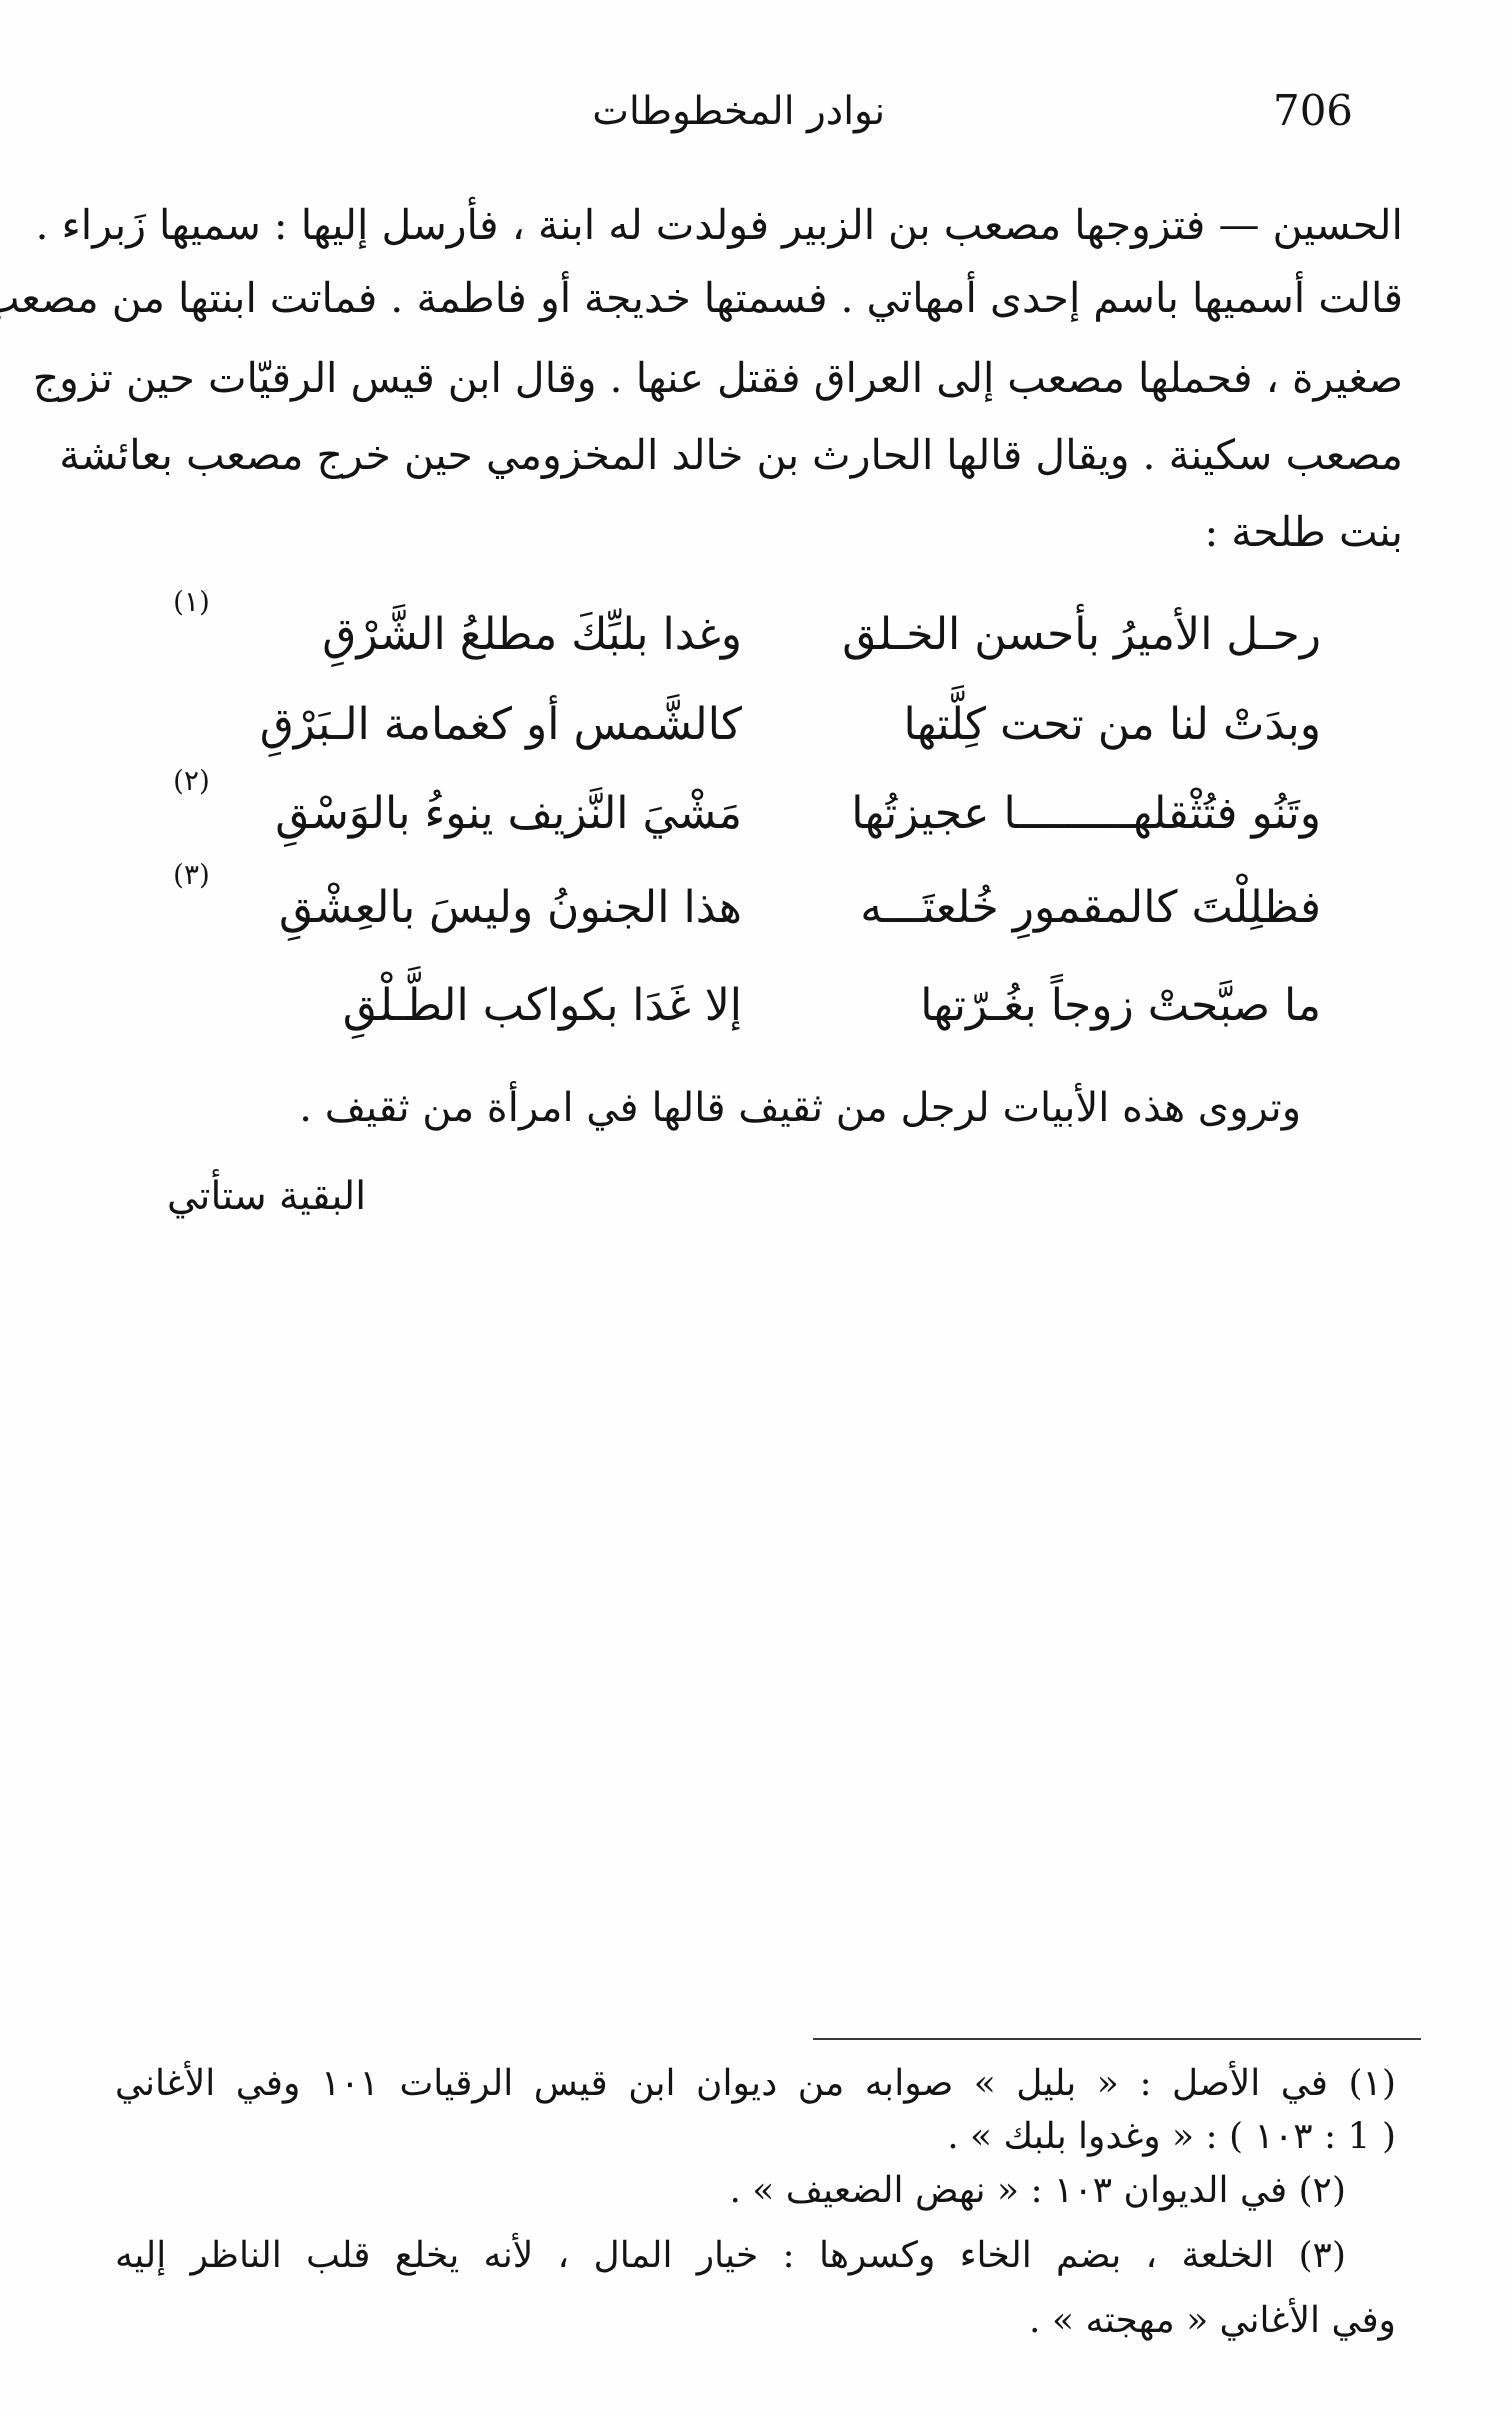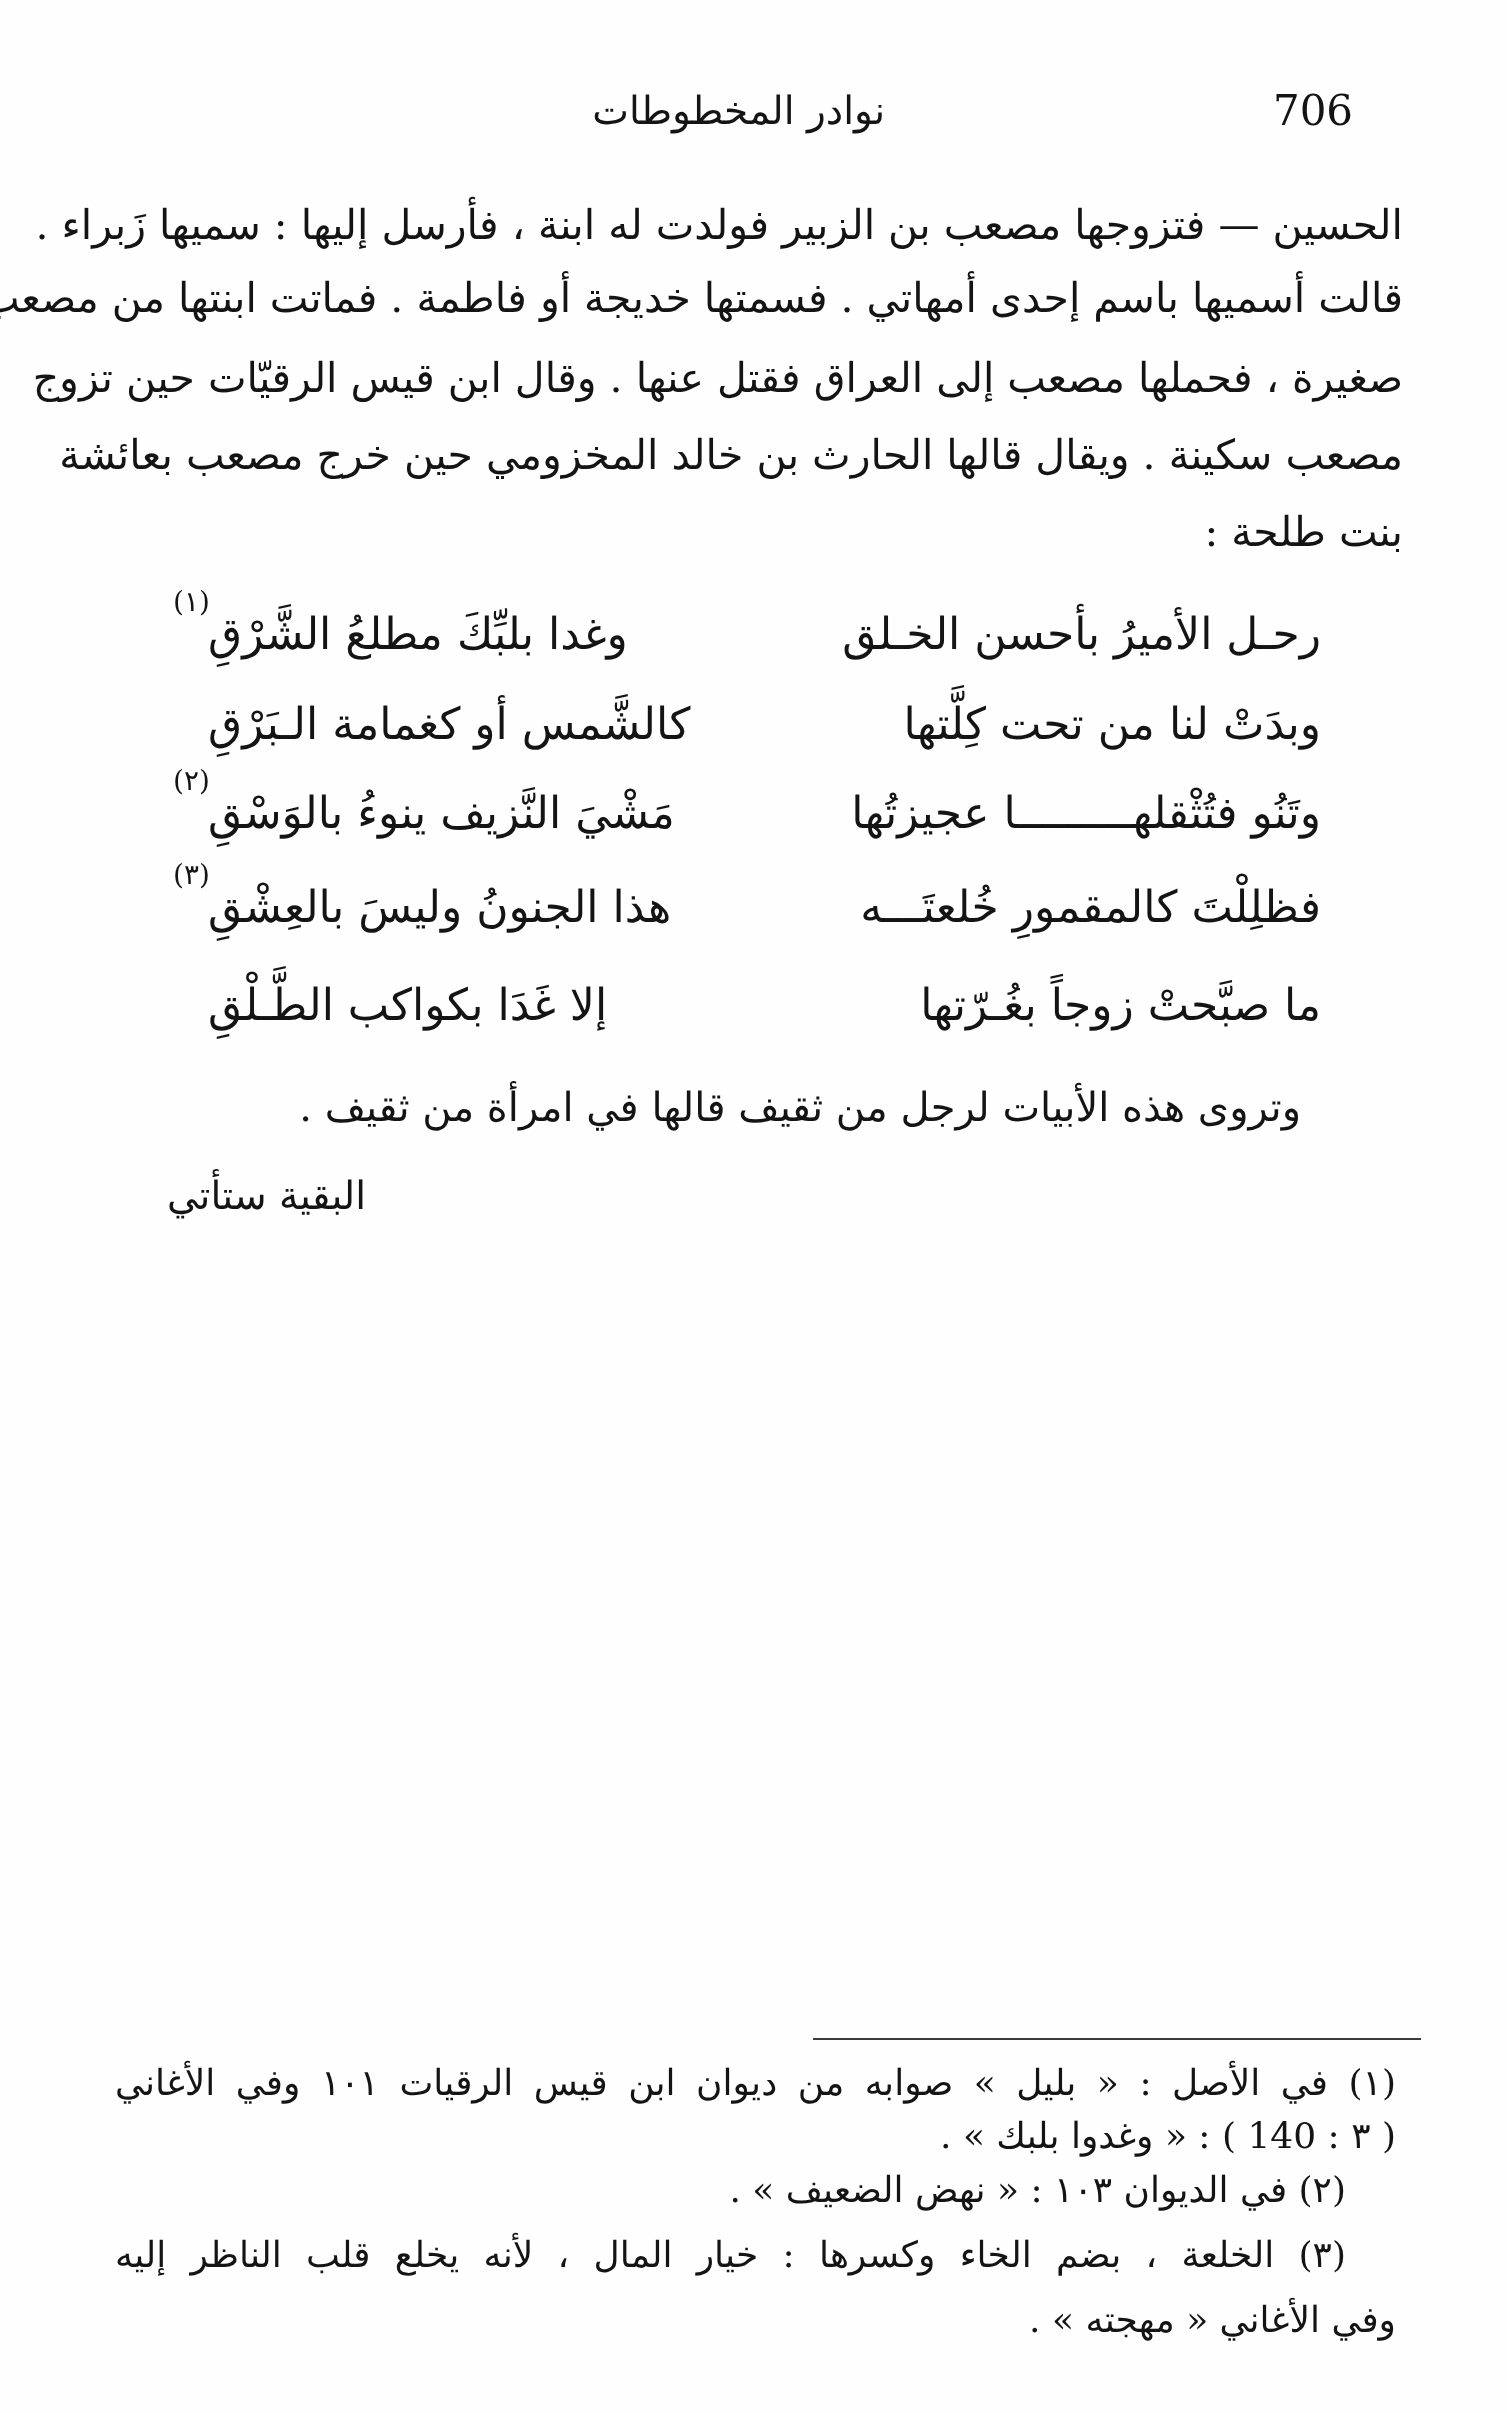--- a/index.html
+++ b/index.html
@@ -48,21 +48,21 @@
   
   .verse {
     left: 188px; width: 1133px; height: 84px;
     font-size: 44px; line-height: 84px;
   }
   .hemistich {
     position: absolute; top: 0; height: 84px;
     white-space: nowrap;
   }
   .hemistich.right { right: 0; width: 524px; text-align: right; }
-  .hemistich.left  { left: 20px; width: 534px; text-align: left; }
+  .hemistich.left  { left: 20px; width: 534px; text-align: right; }
   .fn-marker {
     position: absolute; left: -15px; top: -10px;
     font-size: 28px; line-height: 40px;
   }
 
   .after-verse {
     left: 346px; width: 955px; height: 74px;
     font-size: 40px; line-height: 74px; text-align: right;
   }
   .to-be-continued {
@@ -119,19 +119,19 @@
   <div class="abs rtl verse" style="top:963px">
     <span class="hemistich right">ما صبَّحتْ زوجاً بغُـرّتها</span>
     <span class="hemistich left">إلا غَدَا بكواكب الطَّـلْقِ</span>
   </div>
 
   <div class="abs rtl after-verse" style="top:1070px">وتروى هذه الأبيات لرجل من ثقيف قالها في امرأة من ثقيف .</div>
   <div class="abs rtl to-be-continued" style="top:1159px">البقية ستأتي</div>
 
   <div class="abs footnote-rule"></div>
   <div class="abs rtl fn-line" style="top:2053px">(١) في الأصل : « بليل » صوابه من ديوان ابن قيس الرقيات ١٠١ وفي الأغاني</div>
-  <div class="abs rtl fn-line short" style="top:2106px">( ٣ : 140 ) : « وغدوا بلبك » .</div>
+  <div class="abs rtl fn-line short" style="top:2106px">( 1 : ١٠٣ ) : « وغدوا بلبك » .</div>
   <div class="abs rtl fn-line short indent" style="top:2160px">(٢) في الديوان ١٠٣ : « نهض الضعيف » .</div>
   <div class="abs rtl fn-line indent" style="top:2225px; left:115px; width:1231px;">(٣) الخلعة ، بضم الخاء وكسرها : خيار المال ، لأنه يخلع قلب الناظر إليه</div>
   <div class="abs rtl fn-line short" style="top:2290px">وفي الأغاني « مهجته » .</div>
 
 </div>
 
 
 </body></html>

